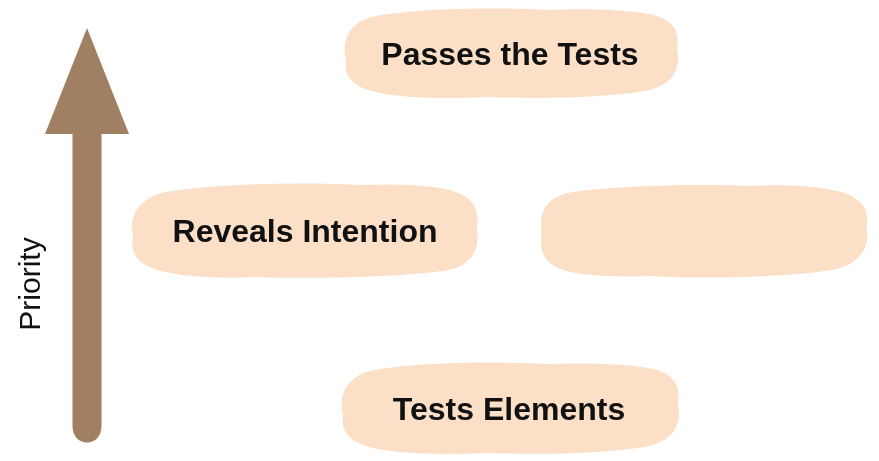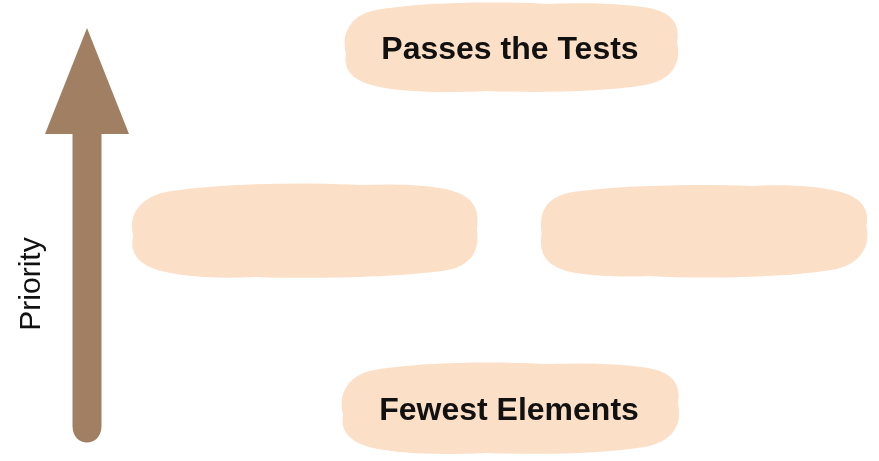--- a/index.html
+++ b/index.html
@@ -54,21 +54,21 @@
     height: 100%;
   }
   .blob svg path { fill: var(--blob, #fcdfc7); }
   .blob .blob-label {
     position: relative;
     font-size: 32px;
     font-weight: 700;
     color: var(--text, #111111);
     white-space: nowrap;
   }
-  .blob-passes   { left: 336px; top: 0;   width: 348px; height: 96px; }
+  .blob-passes   { left: 336px; top: 6px;   width: 348px; height: 96px; }
   .blob-reveals  { left: 124px; top: 180px; width: 362px; height: 102px; }
   .blob-nodup    { left: 533px; top: 181px; width: 342px; height: 100px; }
   .blob-fewest   { left: 333px; top: 360px; width: 352px; height: 98px; }
   .flip svg { transform: scaleX(-1) scaleY(-1); }
 </style>
 </head>
 <body>
 
 <div class="canvas">
 
@@ -82,28 +82,29 @@
     <svg viewBox="0 0 350 96" preserveAspectRatio="none" aria-hidden="true">
       <path d="M40 10 C85 2 160 1 215 4 C262 2 302 5 319 9 C339 14 346 25 343 42 C347 61 341 79 311 85 C268 92 205 93 152 91 C108 93 68 92 44 87 C18 82 7 71 10 54 C5 36 13 15 40 10 Z"></path>
     </svg>
     <span class="blob-label">Passes the Tests</span>
   </div>
 
   <div class="blob blob-reveals">
     <svg viewBox="0 0 356 100" preserveAspectRatio="none" aria-hidden="true">
       <path d="M45 11 C100 3 180 2 235 5 C280 3 315 7 327 12 C344 18 350 30 347 48 C350 67 344 84 315 89 C260 96 180 97 130 95 C95 97 60 95 40 90 C15 85 5 72 9 55 C4 35 15 16 45 11 Z"></path>
     </svg>
+    <span class="blob-label">Reveals Intention</span>
   </div>
 
   <div class="blob blob-nodup flip">
     <svg viewBox="0 0 356 100" preserveAspectRatio="none" aria-hidden="true">
       <path d="M45 11 C100 3 180 2 235 5 C280 3 315 7 327 12 C344 18 350 30 347 48 C350 67 344 84 315 89 C260 96 180 97 130 95 C95 97 60 95 40 90 C15 85 5 72 9 55 C4 35 15 16 45 11 Z"></path>
     </svg>
   </div>
 
   <div class="blob blob-fewest">
     <svg viewBox="0 0 350 96" preserveAspectRatio="none" aria-hidden="true">
       <path d="M40 10 C85 2 160 1 215 4 C262 2 302 5 319 9 C339 14 346 25 343 42 C347 61 341 79 311 85 C268 92 205 93 152 91 C108 93 68 92 44 87 C18 82 7 71 10 54 C5 36 13 15 40 10 Z"></path>
     </svg>
-    <span class="blob-label">Fewest Elements</span>
+    <span class="blob-label">Tests Elements</span>
   </div>
 
 </div>
 
 </body></html>

